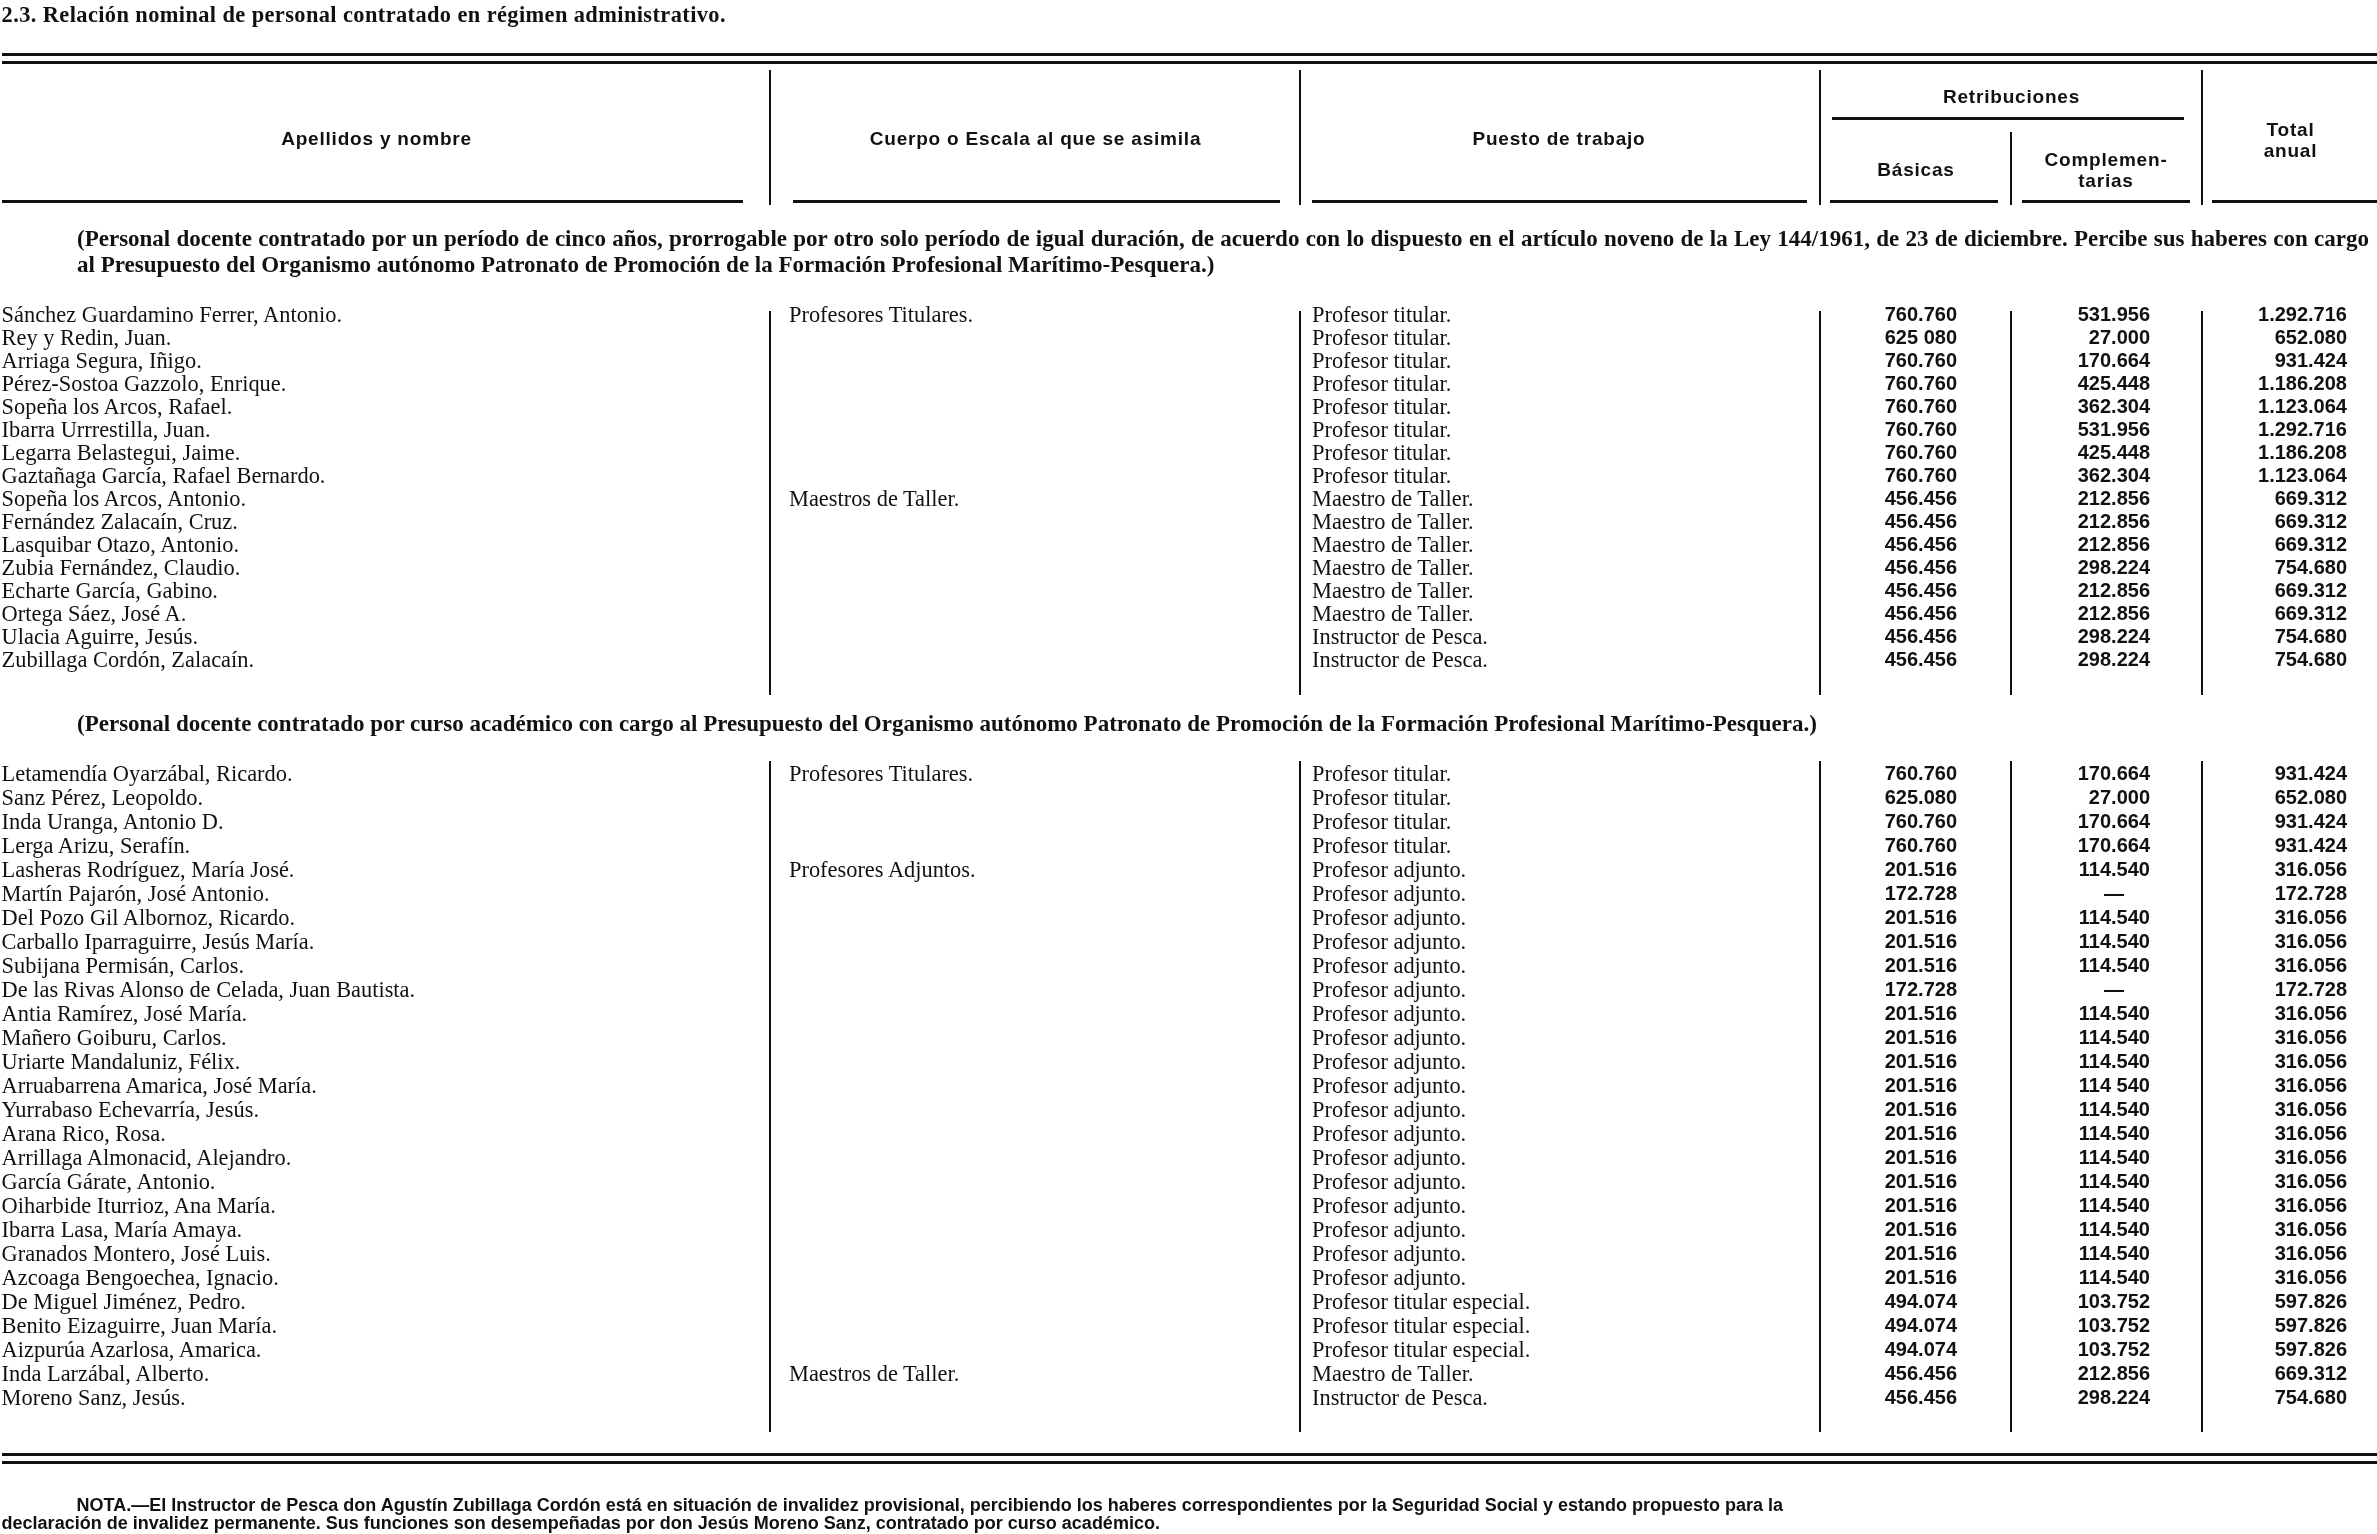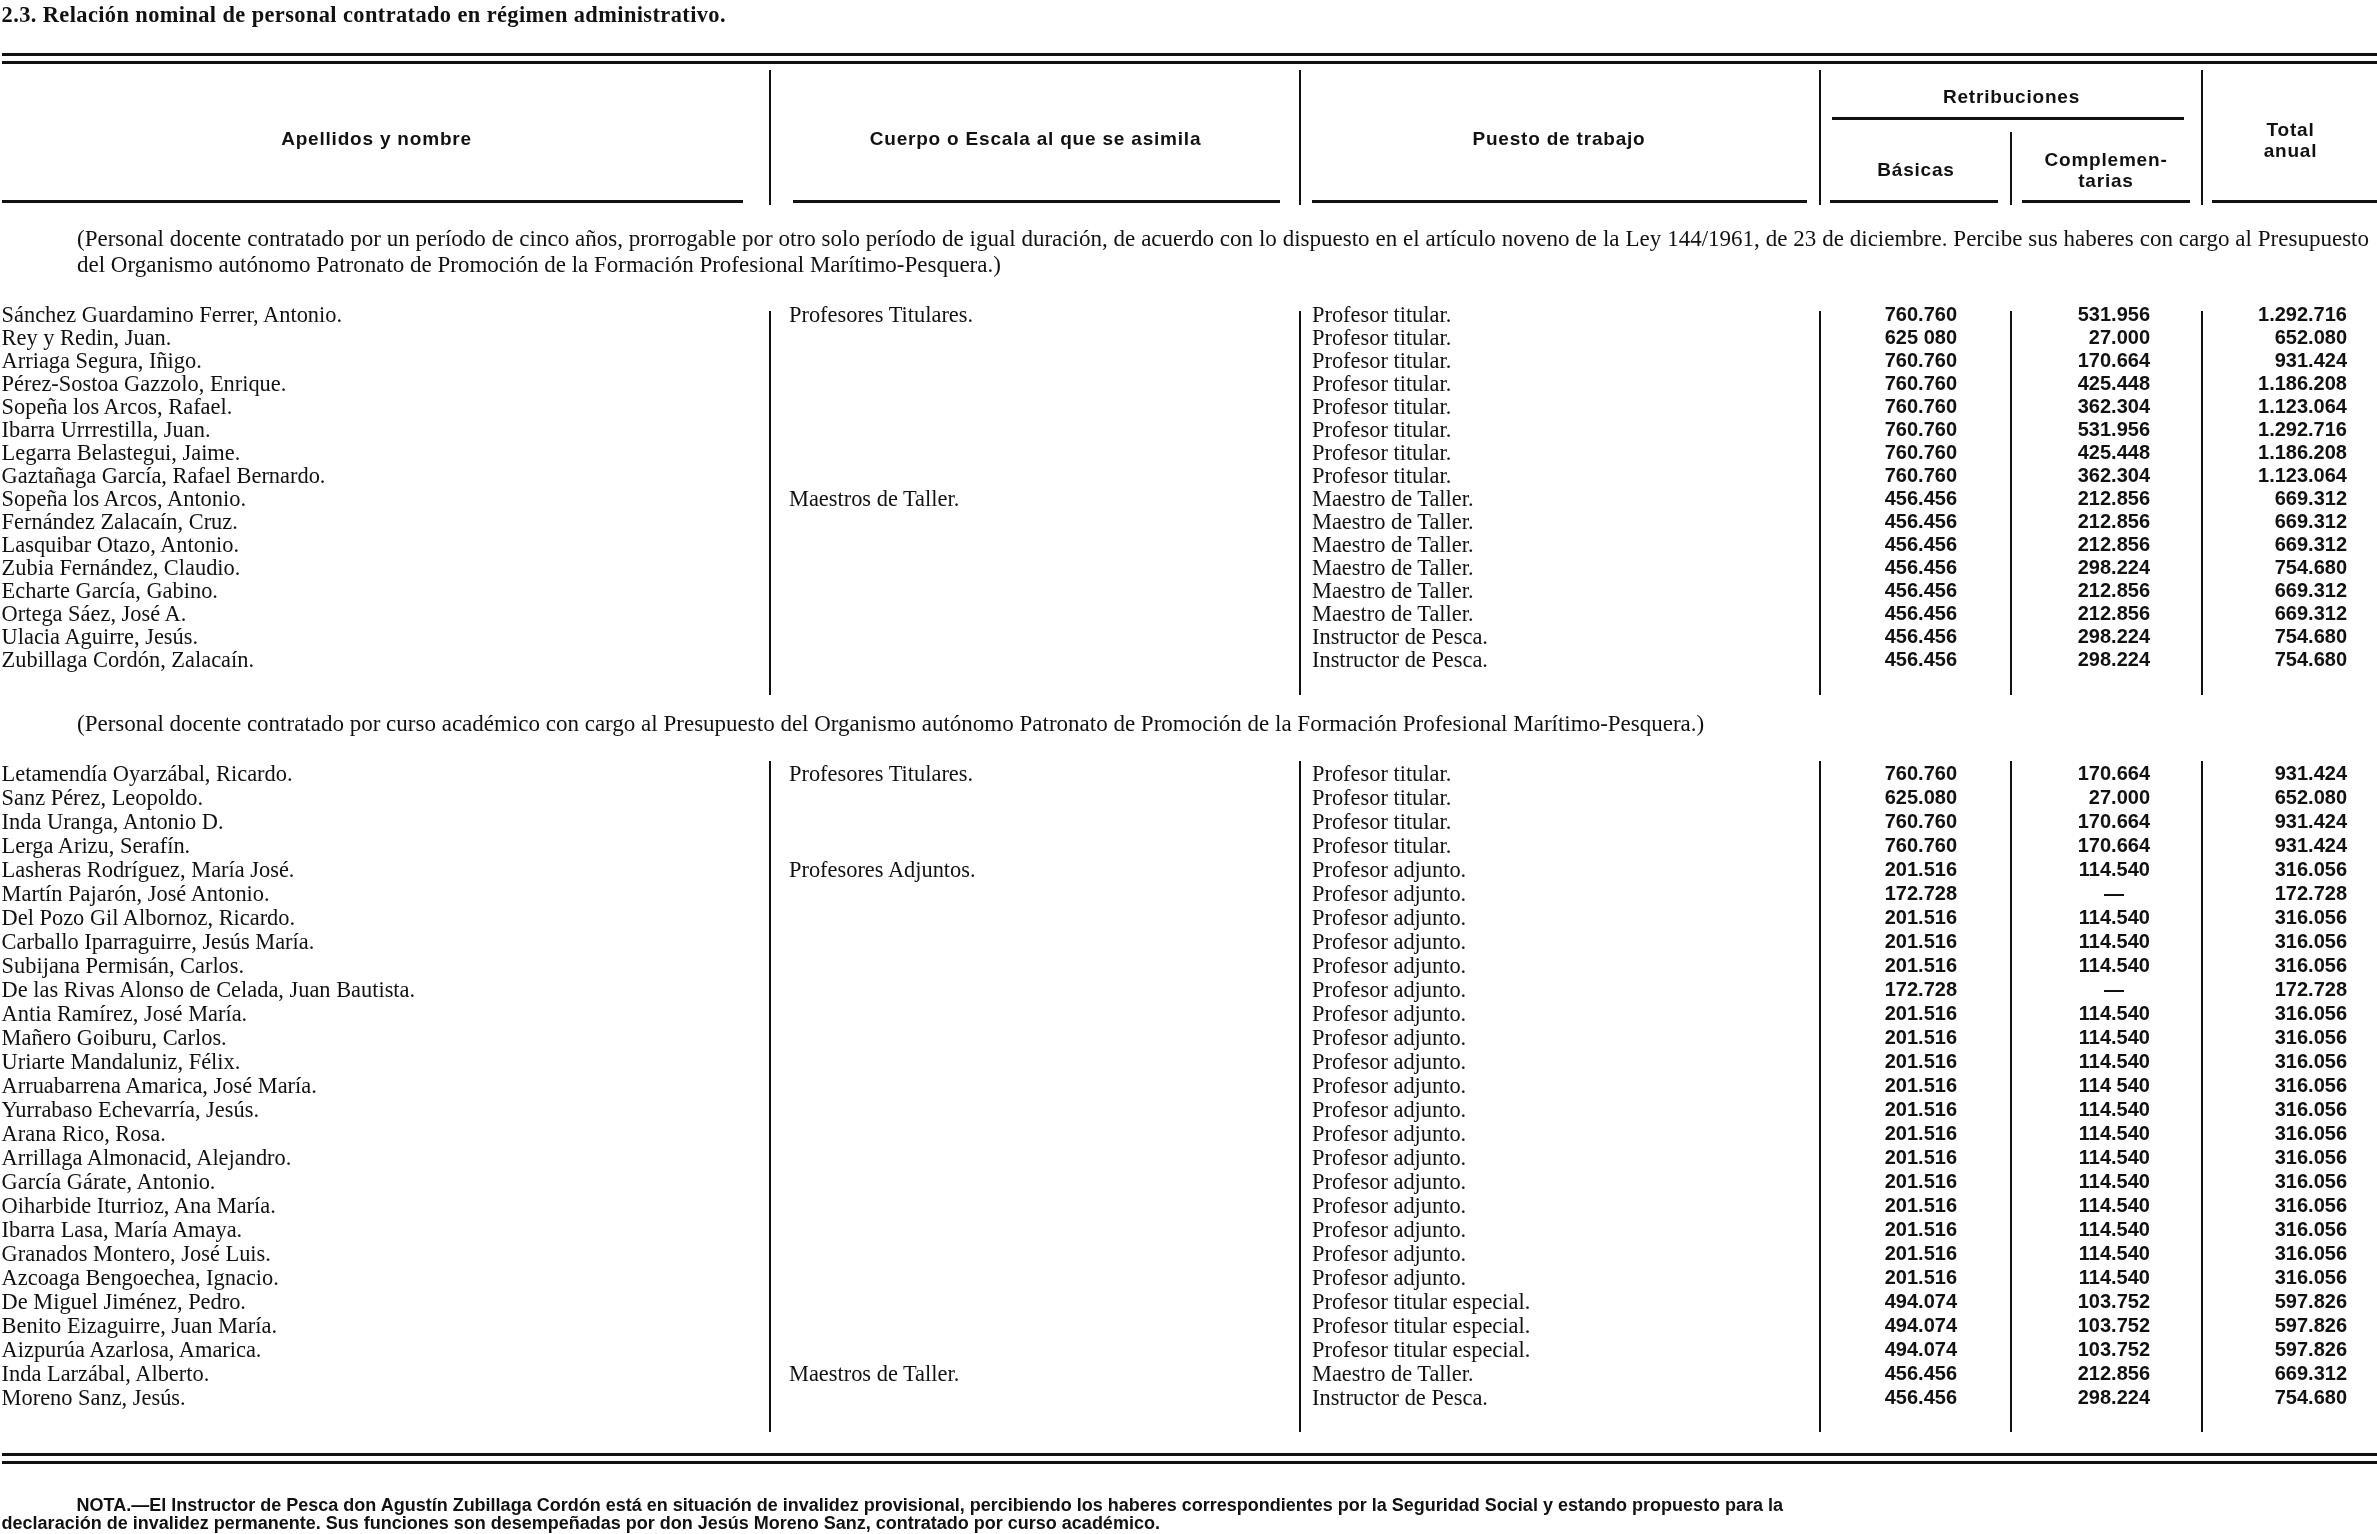--- a/index.html
+++ b/index.html
@@ -2,21 +2,21 @@
 <html style="font-size:13px"><head>
 <meta charset="utf-8">
 <style>
   html, body { margin:0; padding:0; background:#ffffff; }
   body { width:2377px; height:1534px; position:relative; overflow:hidden; color:#111; font-family:"Liberation Serif","DejaVu Serif",serif; }
   .title { position:absolute; left:1.6px; top:1.6px; font-size:22.4px; font-weight:bold; letter-spacing:0.4px;text-align:right; }
   .rule { position:absolute; left:1.6px; right:0; height:3.2px; background:#111; }
   .vline { position:absolute; width:2.4px; background:#111; }
   .hline { position:absolute; height:3.2px; background:#111; }
   .hdr { position:absolute; font-size:19px; text-align:center; font-family:"Liberation Sans","DejaVu Sans",sans-serif; font-weight:bold; line-height:21px; letter-spacing:0.8px; }
-  .intro { position:absolute; left:77px; right:8px; font-size:23px; line-height:26px; text-align:justify; font-weight:normal; text-indent:0; }
+  .intro { position:absolute; left:77px; right:8px; font-size:23px; line-height:26px; text-align:justify; font-weight:bold; text-indent:0; }
   .rows { position:absolute; left:0; width:2377px; }
   .row { position:relative; height:23px; font-size:22.4px; line-height:23px; }
   .row span { position:absolute; top:0; white-space:nowrap; }
   .c-name { left:1.6px; }
   .c-cuerpo { left:789px; }
   .c-puesto { left:1312px; }
   .c-bas { right:420px; text-align:right; font-family:"Liberation Sans","DejaVu Sans",sans-serif; font-weight:bold; font-size:20px; }
   .c-comp { right:227px; text-align:left; font-family:"Liberation Sans","DejaVu Sans",sans-serif; font-weight:bold; font-size:20px; }
   .c-comp.dash { right:253px; }
   .c-tot { right:30px; text-align:right; font-family:"Liberation Sans","DejaVu Sans",sans-serif; font-weight:bold; font-size:20px; }

